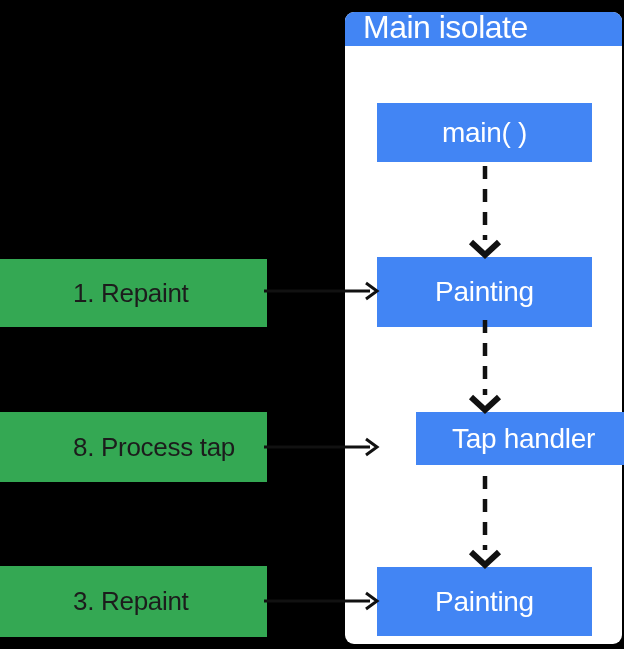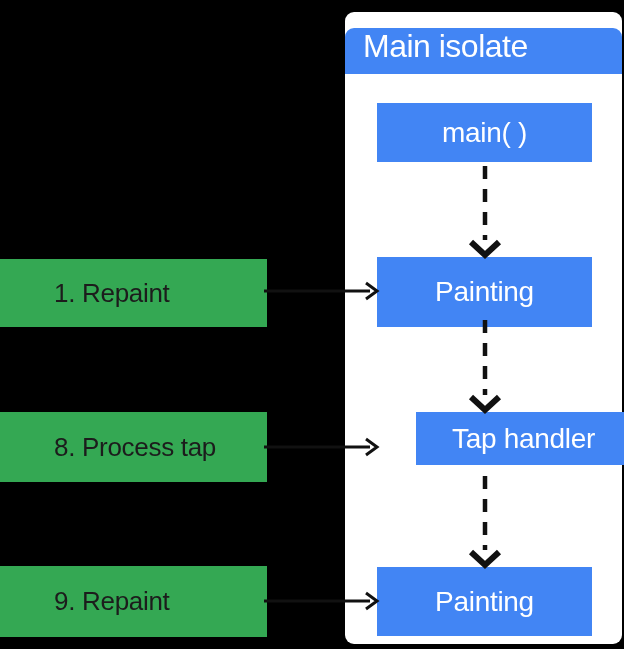--- a/index.html
+++ b/index.html
@@ -22,28 +22,28 @@
     left: 345px;
     top: 12px;
     width: 277px;
     height: 632px;
     background: var(--panel, #fff);
     border-radius: 9px;
   }
   .panel-header {
     position: absolute;
     left: 0;
-    top: 16px;
+    top: 0;
     width: 100%;
-    height: 46px;
+    height: 34px;
     box-sizing: border-box;
     background: var(--blue, #4285F4);
     border-radius: 9px 9px 0 0;
     display: flex;
-    align-items: flex-start;
+    align-items: flex-end;
     padding-left: 18px;
     color: var(--node_text, #fff);
     font-size: 32px;
     letter-spacing: -0.5px;
     white-space: nowrap;
   }
 
   
   .node {
     position: absolute;
@@ -66,21 +66,21 @@
   
   .step {
     position: absolute;
     left: 0;
     width: 267px;
     box-sizing: border-box;
     background: var(--green, #34A853);
     color: var(--label_text, #1c1c1c);
     display: flex;
     align-items: center;
-    padding-left: 54px;
+    padding-left: 73px;
     font-size: 26px;
     letter-spacing: -0.3px;
     white-space: nowrap;
   }
   .step-1 { top: 259px; height: 68px; }
   .step-2 { top: 412px; height: 70px; }
   .step-3 { top: 566px; height: 71px; }
 
   
   .overlay {
@@ -105,21 +105,21 @@
 
 <div class="canvas">
 
   <div class="step step-1">
     <span>1. Repaint</span>
   </div>
   <div class="step step-2">
     <span>8. Process tap</span>
   </div>
   <div class="step step-3">
-    <span>9. Repaint</span>
+    <span>3. Repaint</span>
   </div>
 
   <div class="panel">
     <div class="panel-header">
       <span>Main isolate</span>
     </div>
     <div class="node node-main">
       <span>main( )</span>
     </div>
     <div class="node node-painting-1">

